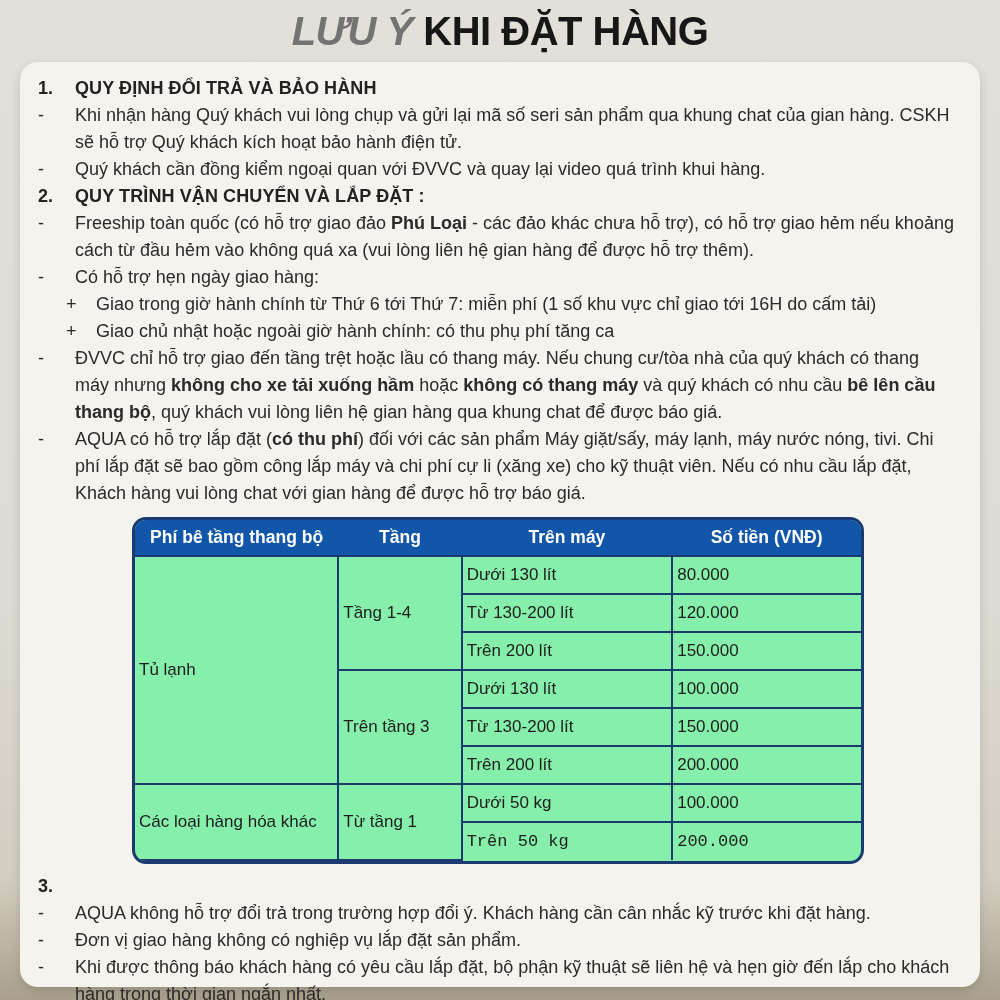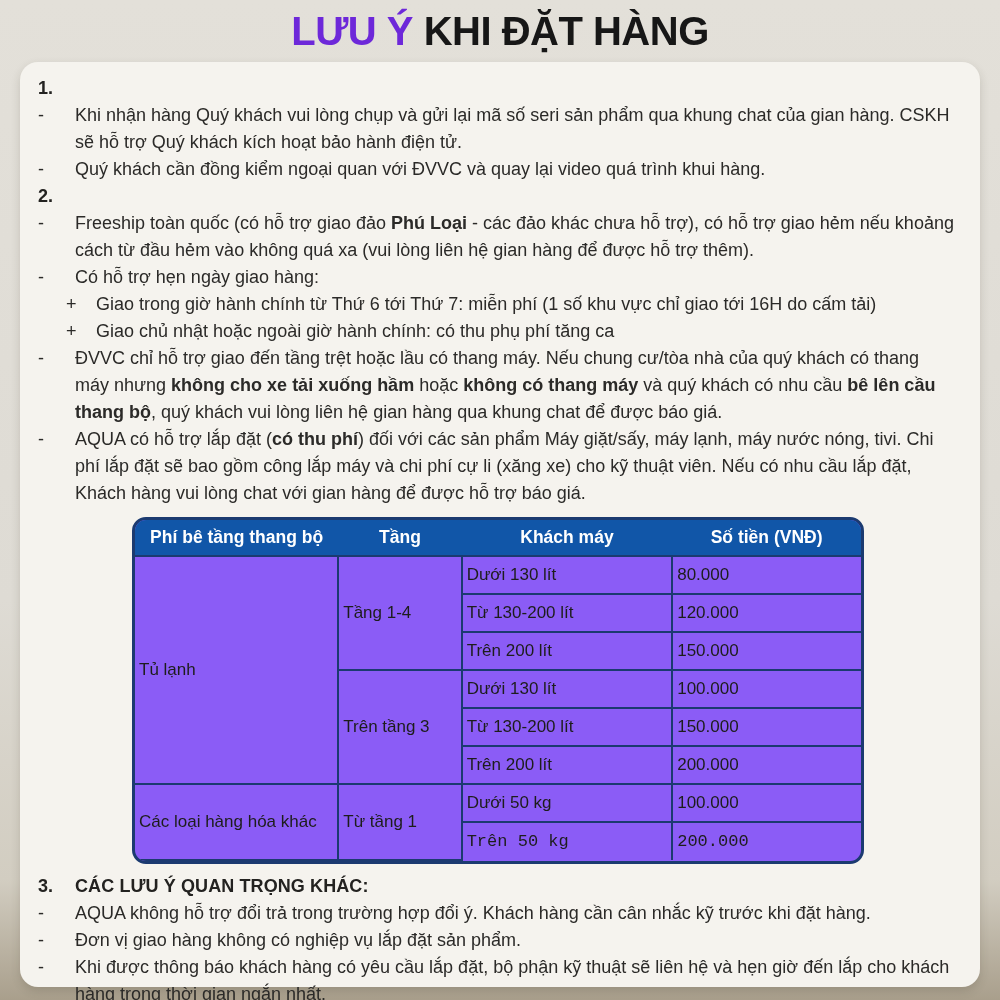--- a/index.html
+++ b/index.html
@@ -11,21 +11,21 @@
   }
   .page-title {
     text-align: center;
     font-size: 40px;
     font-weight: 700;
     letter-spacing: -0.5px;
     color: #171717;
     margin-top: 7px;
     line-height: 48px;
   }
-  .page-title .hl { color: #6d28d9; }
+  .page-title .hl { color: #737373; font-style: italic; }
   .card {
     margin: 7px 20px 0 20px;
     width: 960px;
     height: 925px;
     background: #f5f3ee;
     border-radius: 18px;
     box-shadow: 0 4px 10px rgba(60,55,40,0.18);
     padding: 13px 22px 0 18px;
   }
   .sec-heading {
@@ -47,21 +47,21 @@
   .bullet .btext { flex: 1; }
   .bullet.sub { padding-left: 28px; }
   .bullet.sub .marker { width: 30px; }
   .b { font-weight: 700; }
   .tbl-wrap {
     width: 732px;
     margin: 10px auto 9px auto;
     border: 3px solid #1b3a70;
     border-radius: 14px;
     overflow: hidden;
-    background: #8b5cf6;
+    background: #86efac;
   }
   table {
     width: 100%;
     border-collapse: collapse;
     font-size: 17px;
     color: #1d1d1b;
   }
   th {
     background: #1156a8;
     color: #ffffff;
@@ -92,32 +92,34 @@
 </style>
 </head>
 <body>
 
 <h1 class="page-title"><span class="hl">LƯU Ý</span> <span>KHI ĐẶT HÀNG</span></h1>
 
 <div class="card">
 
   <div class="sec-heading">
     <span class="num">1.</span>
+    <span>QUY ĐỊNH ĐỔI TRẢ VÀ BẢO HÀNH</span>
   </div>
   <div class="bullet">
     <span class="marker">-</span>
     <span class="btext"><span>Khi nhận hàng Quý khách vui lòng chụp và gửi lại mã số seri sản phẩm qua khung chat của gian hàng. CSKH sẽ hỗ trợ Quý khách kích hoạt bảo hành điện tử.</span></span>
   </div>
   <div class="bullet">
     <span class="marker">-</span>
     <span class="btext"><span>Quý khách cần đồng kiểm ngoại quan với ĐVVC và quay lại video quá trình khui hàng.</span></span>
   </div>
 
   <div class="sec-heading">
     <span class="num">2.</span>
+    <span>QUY TRÌNH VẬN CHUYỂN VÀ LẮP ĐẶT :</span>
   </div>
   <div class="bullet">
     <span class="marker">-</span>
     <span class="btext"><span>Freeship toàn quốc (có hỗ trợ giao đảo </span><span class="b">Phú Loại</span><span> - các đảo khác chưa hỗ trợ), có hỗ trợ giao hẻm nếu khoảng cách từ đầu hẻm vào không quá xa (vui lòng liên hệ gian hàng để được hỗ trợ thêm).</span></span>
   </div>
   <div class="bullet">
     <span class="marker">-</span>
     <span class="btext"><span>Có hỗ trợ hẹn ngày giao hàng:</span></span>
   </div>
   <div class="bullet sub">
@@ -142,21 +144,21 @@
       <colgroup>
           <col class="c1">
           <col class="c2">
           <col class="c3">
           <col class="c4">
         </colgroup>
       <tbody>
           <tr>
         <th>Phí bê tầng thang bộ</th>
         <th>Tầng</th>
-        <th>Khách máy</th>
+        <th>Trên máy</th>
         <th>Số tiền (VNĐ)</th>
       </tr>
       <tr>
         <td rowspan="6">Tủ lạnh</td>
         <td rowspan="3">Tầng 1-4</td>
         <td>Dưới 130 lít</td>
         <td>80.000</td>
       </tr>
       <tr>
         <td>Từ 130-200 lít</td>
@@ -189,21 +191,20 @@
         <td>Trên 50 kg</td>
         <td>200.000</td>
       </tr>
     </tbody>
       </table>
   </div>
 
 
   <div class="sec-heading">
     <span class="num">3.</span>
-    <span>CÁC LƯU Ý QUAN TRỌNG KHÁC:</span>
   </div>
   <div class="bullet">
     <span class="marker">-</span>
     <span class="btext"><span>AQUA không hỗ trợ đổi trả trong trường hợp đổi ý. Khách hàng cần cân nhắc kỹ trước khi đặt hàng.</span></span>
   </div>
   <div class="bullet">
     <span class="marker">-</span>
     <span class="btext"><span>Đơn vị giao hàng không có nghiệp vụ lắp đặt sản phẩm.</span></span>
   </div>
   <div class="bullet">

